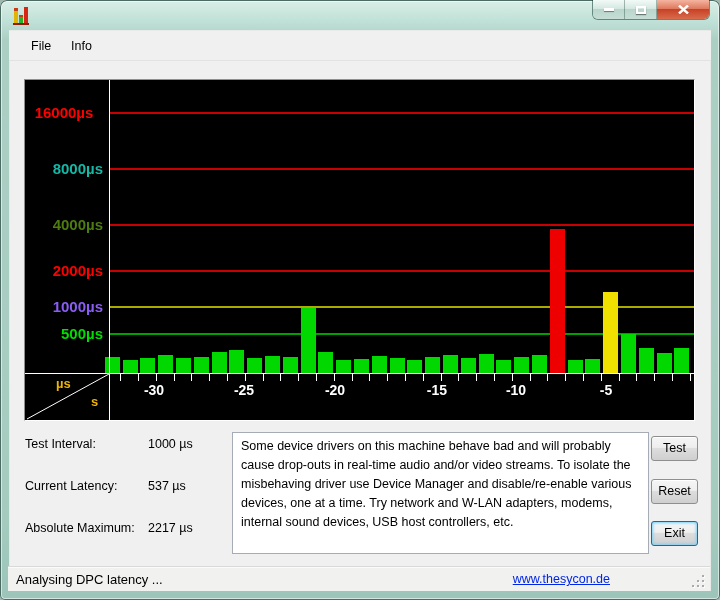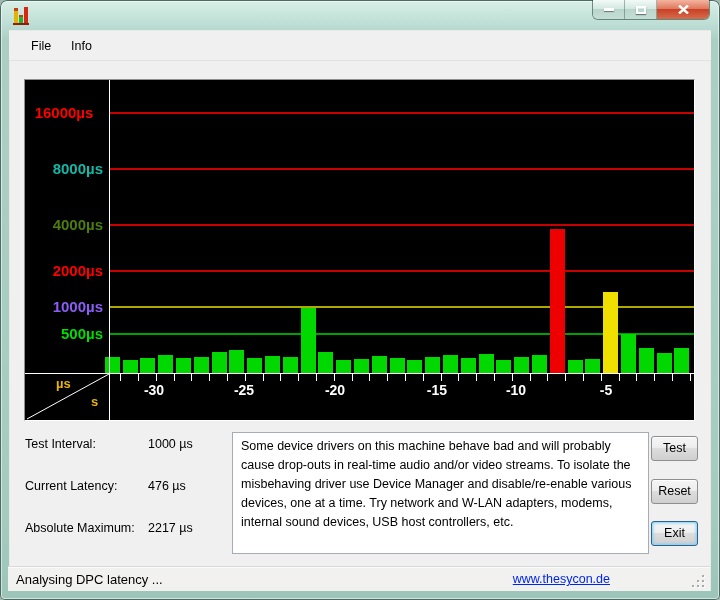--- a/index.html
+++ b/index.html
@@ -195,21 +195,21 @@
         <div class="xlab" style="left: 288px; top: 302px;">-20</div>
         <div class="xlab" style="left: 378px; top: 302px; text-align: right;">-15</div>
         <div class="xlab" style="left: 469px; top: 302px;">-10</div>
         <div class="xlab" style="left: 559px; top: 302px;">-5</div>
       </div>
   </div>
 
   <div class="info-label" style="top:437px">Test Interval:</div>
   <div class="info-value" style="top:437px">1000 µs</div>
   <div class="info-label" style="top:479px">Current Latency:</div>
-  <div class="info-value" style="top:479px">476 µs</div>
+  <div class="info-value" style="top:479px">537 µs</div>
   <div class="info-label" style="top:521px">Absolute Maximum:</div>
   <div class="info-value" style="top:521px">2217 µs</div>
 
   <div class="message-box">Some device drivers on this machine behave bad and will probably cause drop-outs in real-time audio and/or video streams. To isolate the misbehaving driver use Device Manager and disable/re-enable various devices, one at a time. Try network and W-LAN adapters, modems, internal sound devices, USB host controllers, etc.</div>
 
   <div class="push-btn" style="top:436px">Test</div>
   <div class="push-btn" style="top:479px">Reset</div>
   <div class="push-btn default" style="top:521px">Exit</div>
 
   <div class="statusbar">

